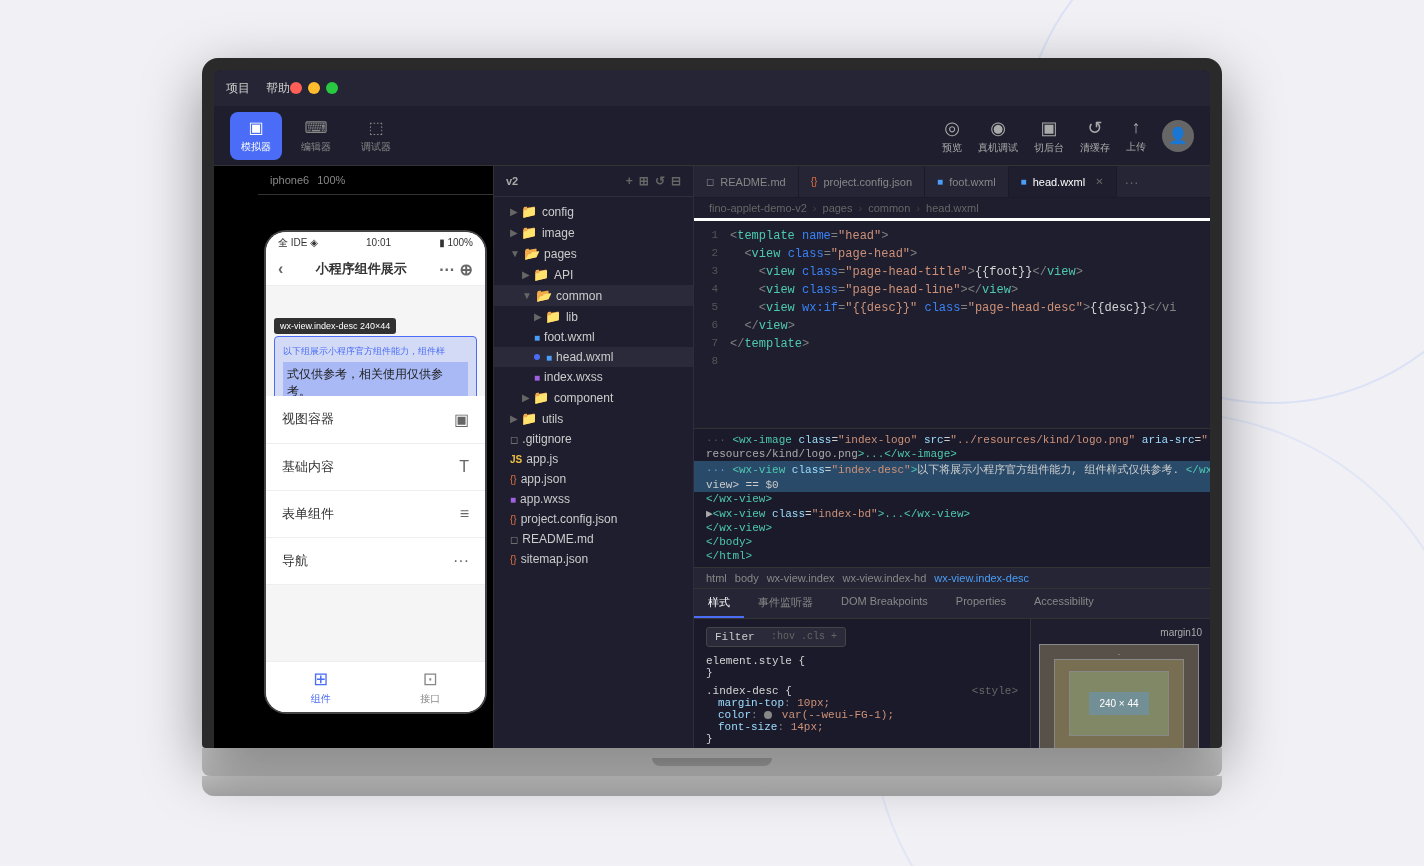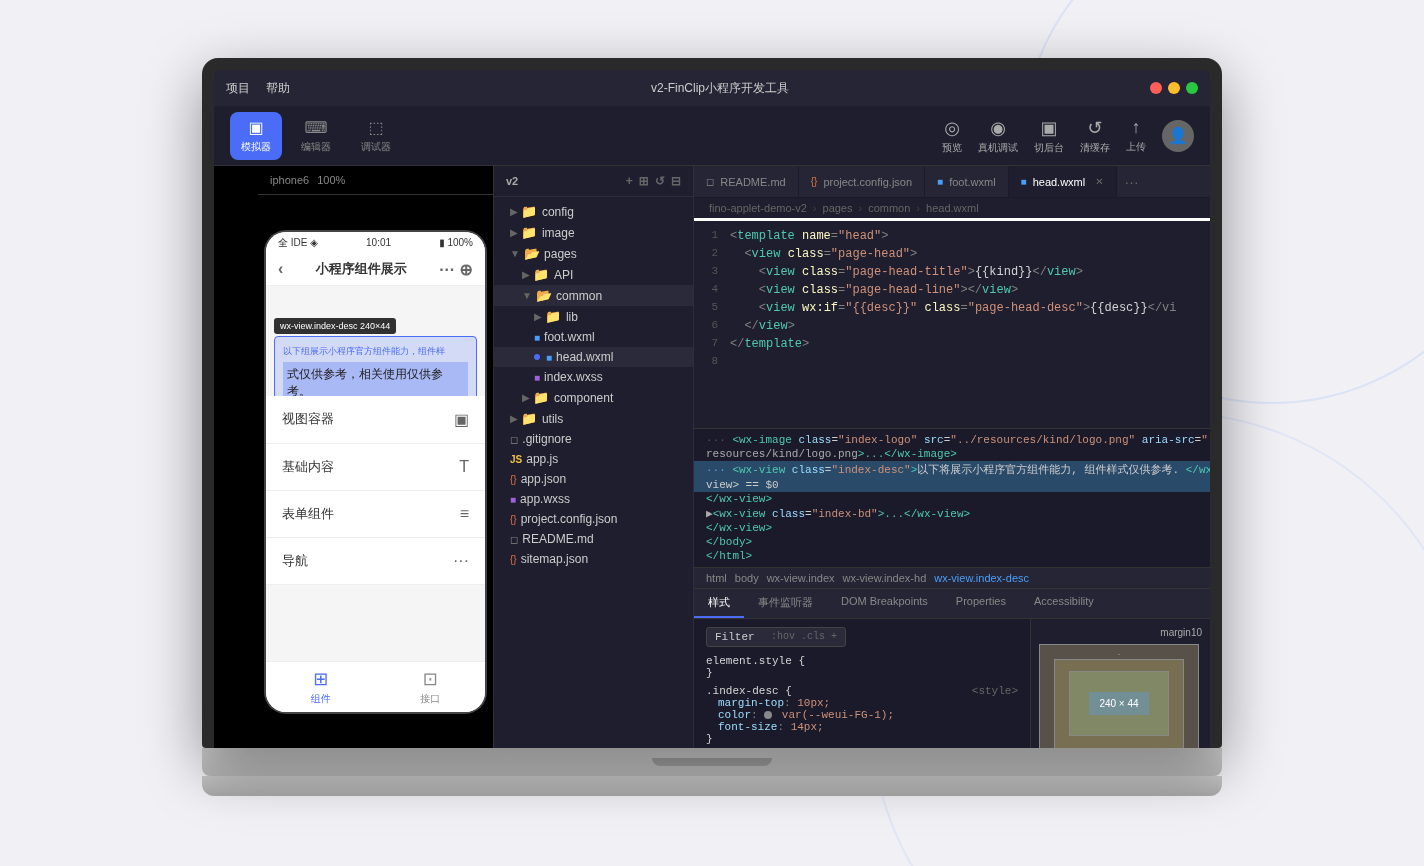--- a/index.html
+++ b/index.html
@@ -521,21 +521,21 @@
       flex-shrink: 0;
       font-size: 11px;
     }
 
     .line-content {
       flex: 1;
       color: #ccc;
       white-space: pre;
     }
     .tag { color: #4ec9b0; }
-    .attr { color: #fef9c3; }
+    .attr { color: #3b82f6; }
     .val { color: #ce9178; }
     .punct { color: #808080; }
     .tmpl { color: #d4d4d4; }
 
     
     .devtools-bottom {
       height: 320px;
       background: #1a1a2a;
       border-top: 1px solid #333;
       display: flex;
@@ -693,21 +693,20 @@
 
 <div class="laptop">
   <div class="laptop-screen-outer">
     <div class="laptop-screen">
 
       <div class="titlebar">
         <div class="titlebar-menu">
           <span>项目</span>
           <span>帮助</span>
         </div>
-        <div class="titlebar-title">v2-FinClip小程序开发工具</div>
         <div class="titlebar-controls">
           <span style="background:#ff5f57"></span>
           <span style="background:#ffbd2e"></span>
           <span style="background:#28c840"></span>
         </div>
       </div>
 
       <div class="main-toolbar">
         <div class="toolbar-left">
           <div class="toolbar-btn active">
@@ -963,21 +962,21 @@
                   <div class="code-line">
                     <span class="line-num">1</span>
                     <span class="line-content"><span class="punct">&lt;</span><span class="tag">template</span> <span class="attr">name</span><span class="punct">=</span><span class="val">"head"</span><span class="punct">&gt;</span></span>
                   </div>
                   <div class="code-line">
                     <span class="line-num">2</span>
                     <span class="line-content">  <span class="punct">&lt;</span><span class="tag">view</span> <span class="attr">class</span><span class="punct">=</span><span class="val">"page-head"</span><span class="punct">&gt;</span></span>
                   </div>
                   <div class="code-line">
                     <span class="line-num">3</span>
-                    <span class="line-content">    <span class="punct">&lt;</span><span class="tag">view</span> <span class="attr">class</span><span class="punct">=</span><span class="val">"page-head-title"</span><span class="punct">&gt;</span><span class="tmpl">{{kind}}</span><span class="punct">&lt;/</span><span class="tag">view</span><span class="punct">&gt;</span></span>
+                    <span class="line-content">    <span class="punct">&lt;</span><span class="tag">view</span> <span class="attr">class</span><span class="punct">=</span><span class="val">"page-head-title"</span><span class="punct">&gt;</span><span class="tmpl">{{foot}}</span><span class="punct">&lt;/</span><span class="tag">view</span><span class="punct">&gt;</span></span>
                   </div>
                   <div class="code-line">
                     <span class="line-num">4</span>
                     <span class="line-content">    <span class="punct">&lt;</span><span class="tag">view</span> <span class="attr">class</span><span class="punct">=</span><span class="val">"page-head-line"</span><span class="punct">&gt;&lt;/</span><span class="tag">view</span><span class="punct">&gt;</span></span>
                   </div>
                   <div class="code-line">
                     <span class="line-num">5</span>
                     <span class="line-content">    <span class="punct">&lt;</span><span class="tag">view</span> <span class="attr">wx:if</span><span class="punct">=</span><span class="val">"{{desc}}"</span> <span class="attr">class</span><span class="punct">=</span><span class="val">"page-head-desc"</span><span class="punct">&gt;</span><span class="tmpl">{{desc}}</span><span class="punct">&lt;/vi</span></span>
                   </div>
                   <div class="code-line">

